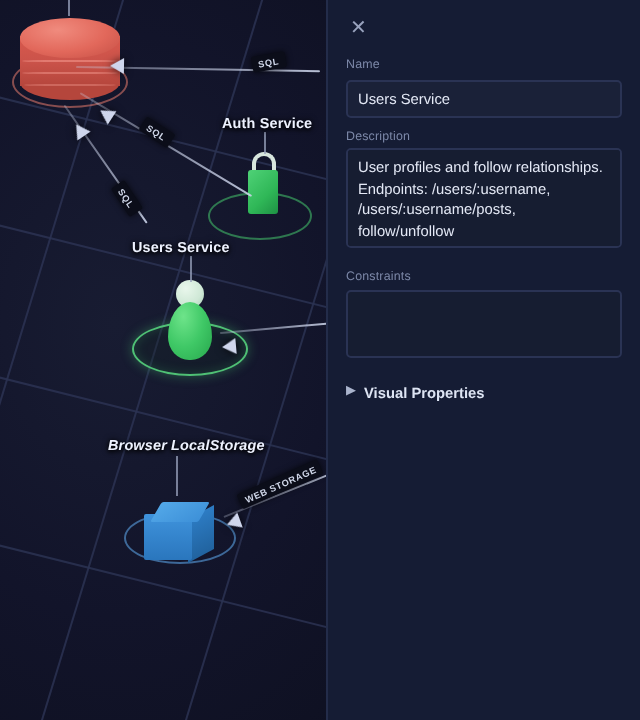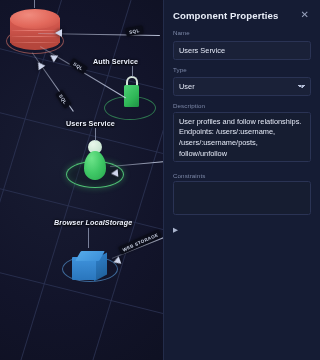--- a/index.html
+++ b/index.html
@@ -192,21 +192,21 @@
       <div class="db-top" style="left:1px;top:1px;width:50px;height:20px;"></div>
     </div>
     <div class="leader" style="left:34px;top:-8px;width:1px;height:16px;"></div>
 
     <div class="ring" style="left:104px;top:96px;width:52px;height:24px;border:1.5px solid rgba(70,200,110,.55);"></div>
     <div style="position:absolute;left:122px;top:76px;width:20px;height:32px;">
       <div class="lock-shackle" style="left:4px;top:0px;width:12px;height:11px;"></div>
       <div class="lock-body" style="left:2px;top:9px;width:15px;height:22px;"></div>
     </div>
     <div class="leader" style="left:132px;top:66px;width:1px;height:11px;"></div>
-    <div class="node-label" style="left:93px;top:57px;">Auth Service</div>
+    <div class="node-label" style="left:111px;top:57px;">Auth Service</div>
 
     <div class="ring" style="left:66px;top:161px;width:58px;height:27px;border:1.8px solid rgba(90,222,130,.85);box-shadow:0 0 6px rgba(80,220,120,.35), inset 0 0 6px rgba(80,220,120,.18);background:rgba(20,40,30,.25);"></div>
     <div style="position:absolute;left:80px;top:140px;width:30px;height:42px;">
       <div class="fig-head" style="left:8px;top:0px;width:14px;height:14px;"></div>
       <div class="fig-body" style="left:4px;top:11px;width:22px;height:29px;"></div>
     </div>
     <div class="leader" style="left:95px;top:128px;width:1px;height:13px;"></div>
     <div class="node-label" style="left:66px;top:119px;">Users Service</div>
 
     <div class="ring" style="left:62px;top:256px;width:56px;height:26px;border:1.5px solid rgba(90,160,225,.6);"></div>
@@ -234,45 +234,39 @@
     <div class="arrow-head" style="left:118px;top:169px;transform:rotate(175deg);"></div>
 
     <div class="edge" style="left:112px;top:258px;width:58px;transform:rotate(-22deg);"></div>
     <div class="arrow-head" style="left:120px;top:256px;transform:rotate(160deg);"></div>
     <div class="edge-label" style="left:118px;top:238px;transform:rotate(-24deg);">WEB STORAGE</div>
   </div>
 
   <div id="panel">
 
     <div class="panel-head">
-      <span class="panel-title">Component Properties</span>
       <span class="close-btn">✕</span>
     </div>
 
     <div class="field">
       <label class="field-label">Name</label>
       <input class="ctrl" type="text" value="Users Service" style="">
     </div>
 
-    <div class="field">
-      <label class="field-label">Type</label>
-      <select class="ctrl">
-        <option>User</option>
-      </select>
-    </div>
 
 
 
     <div class="field">
       <label class="field-label">Description</label>
       <textarea id="desc-area" class="ctrl" style="">User profiles and follow relationships. Endpoints: /users/:username, /users/:username/posts, follow/unfollow</textarea>
     </div>
 
     <div class="field">
       <label class="field-label">Constraints</label>
       <textarea id="constraints-area" class="ctrl" style=""></textarea>
     </div>
 
     <div class="section-toggle">
       <span class="chev">▶</span>
+      <span class="section-label">Visual Properties</span>
     </div>
   </div>
 </div>
 
 </body></html>

